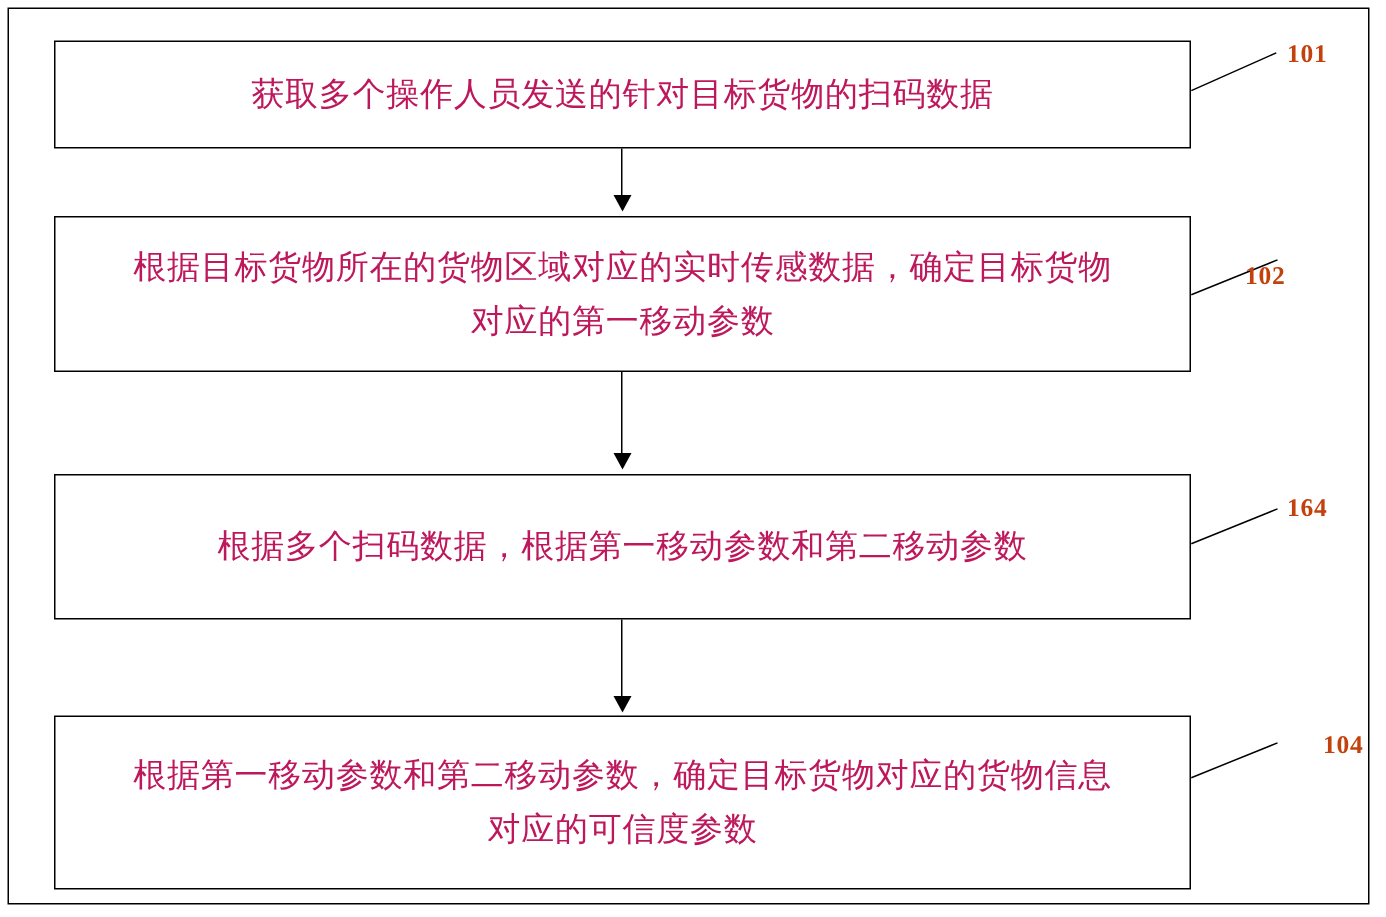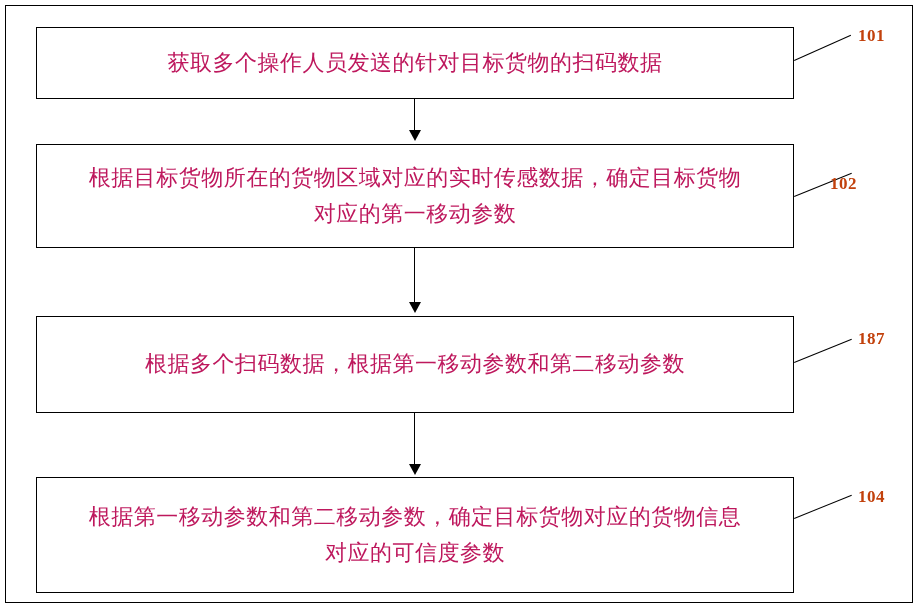--- a/index.html
+++ b/index.html
@@ -94,25 +94,25 @@
   <div class="leader" style="left:794px; top:196px; width:62px; transform: rotate(-22deg);"></div>
   <div class="step-label" style="left:830px; top:164px;margin-top:10px;">102</div>
 
   <div class="arrow-line" style="left:414px; top:248px; height:58px;"></div>
   <div class="arrow-head" style="left:409px; top:302px;"></div>
 
   <div class="step-box" style="left:36px; top:316px; width:758px; height:97px;">
     <div class="step-text">根据多个扫码数据，根据第一移动参数和第二移动参数</div>
   </div>
   <div class="leader" style="left:794px; top:362px; width:62px; transform: rotate(-22deg);"></div>
-  <div class="step-label" style="left:858px; top:329px;">187</div>
+  <div class="step-label" style="left:858px; top:329px;">164</div>
 
   <div class="arrow-line" style="left:414px; top:413px; height:55px;"></div>
   <div class="arrow-head" style="left:409px; top:464px;"></div>
 
   <div class="step-box" style="left:36px; top:477px; width:758px; height:116px;">
     <div class="step-text">根据第一移动参数和第二移动参数，确定目标货物对应的货物信息
 对应的可信度参数</div>
   </div>
   <div class="leader" style="left:794px; top:518px; width:62px; transform: rotate(-22deg);"></div>
-  <div class="step-label" style="left:858px; top:487px;">104</div>
+  <div class="step-label" style="left:882px; top:487px;">104</div>
 
 </div>
 
 </body></html>

